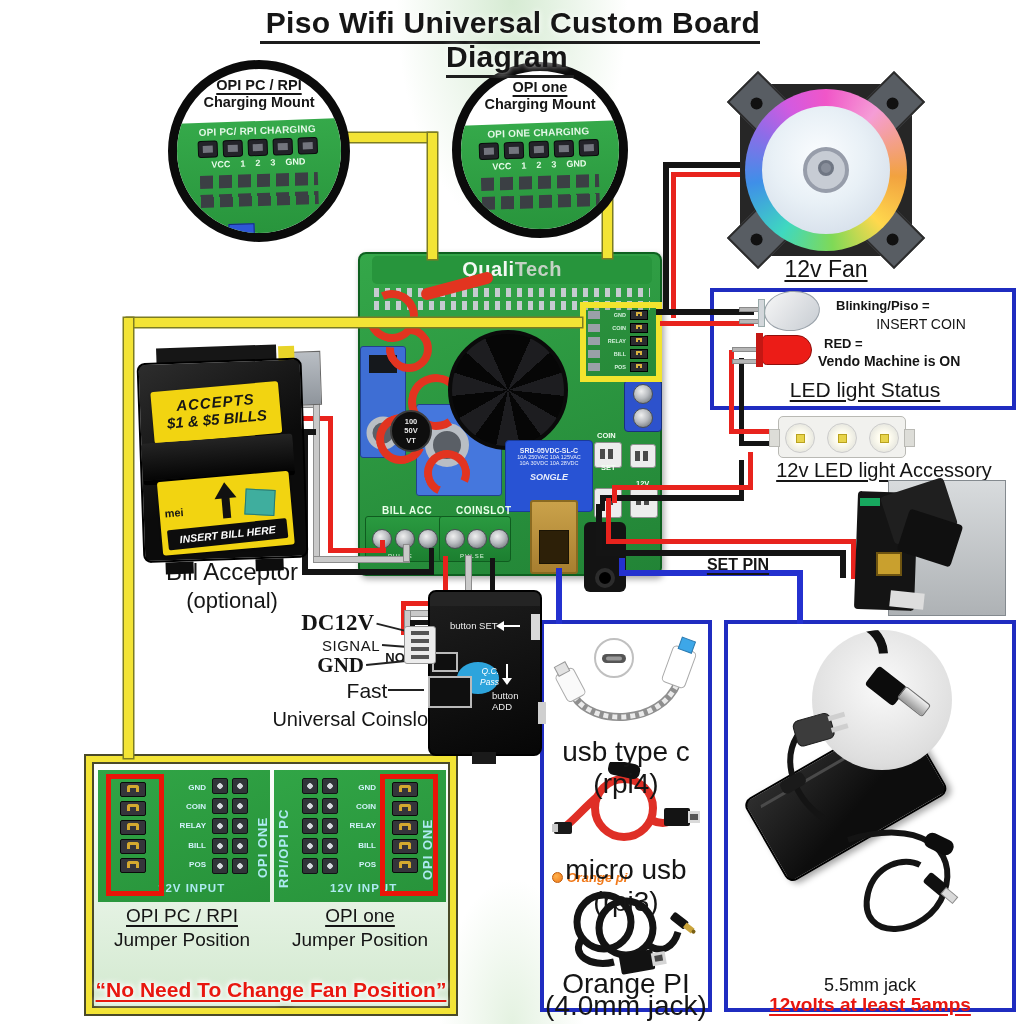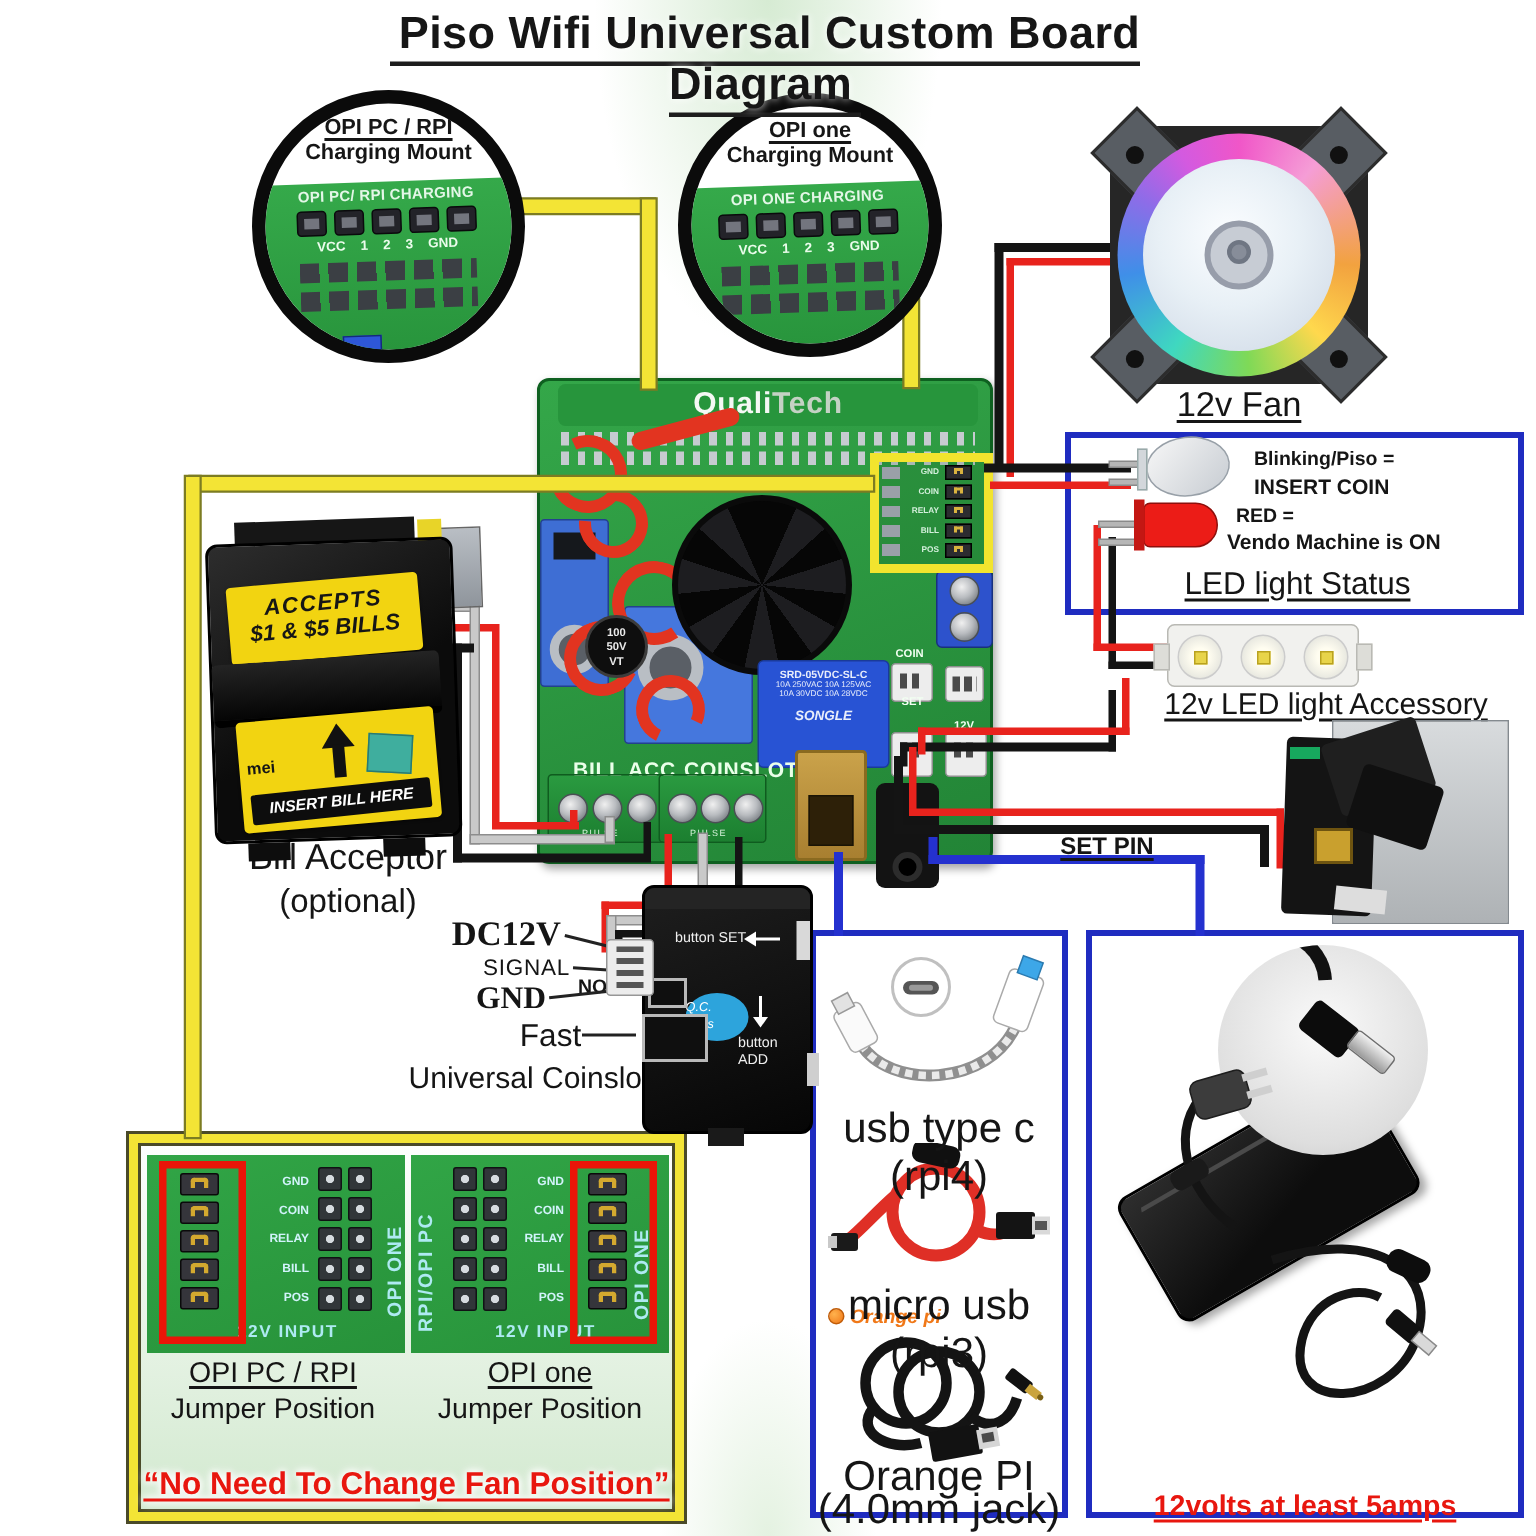--- a/index.html
+++ b/index.html
@@ -84,21 +84,21 @@
 #bterm{position:absolute;left:264px;top:126px;width:38px;height:52px;background:#2d52cc;border:1px solid #19307e;border-radius:4px;z-index:3}
 .wconn{position:absolute;background:#ededed;border:1px solid #8f8f8f;border-radius:3px;z-index:3}
 .wconn i{display:block;margin:6px auto 0;width:16px;height:10px;background:repeating-linear-gradient(90deg,#4a4a4a 0 5px,rgba(0,0,0,0) 5px 8px)}
 .clbl{position:absolute;font-size:7.5px;font-weight:700;color:#f2fff2;z-index:3}
 #usbport{position:absolute;left:170px;top:246px;width:48px;height:74px;border:2px solid #8a6a20;border-radius:3px;
   background:linear-gradient(180deg,#caa24a,#a87f30);z-index:4}
 #usbport i{display:block;margin:28px auto 0;width:30px;height:34px;background:#2d2008;border:1px solid #1b1405}
 #dcjack{position:absolute;left:224px;top:268px;width:42px;height:70px;background:#131313;border-radius:6px;z-index:4}
 #dcjack i{display:block;margin:46px auto 0;width:20px;height:20px;border-radius:50%;background:#000;border:4px solid #2c2c2c}
 .tblock{position:absolute;width:78px;height:46px;background:linear-gradient(180deg,#2a9a40,#1c7f30);border:1px solid #0f5c1f;border-radius:3px;z-index:3}
-.tlbl{position:absolute;font-size:14px;font-weight:700;color:#eaffe9;z-index:3;letter-spacing:.5px}
+.tlbl{position:absolute;font-size:10px;font-weight:700;color:#eaffe9;z-index:3;letter-spacing:.5px}
 .pulse{position:absolute;font-size:6px;color:#d8f4dc;z-index:3;letter-spacing:1px}
 #capc{position:absolute;left:30px;top:156px;width:42px;height:42px;border-radius:50%;background:#0e0e0e;border:2px solid #3c3c3c;z-index:3;color:#e9e9e9;text-align:center;font-size:7.5px;font-weight:700;line-height:1.25;padding-top:5px}
 
 #billgrp{position:absolute;left:132px;top:346px;width:200px;height:230px;z-index:60;transform:rotate(-2deg)}
 #billbody{position:absolute;left:8px;top:14px;width:165px;height:200px;background:linear-gradient(150deg,#2d2d2d,#0b0b0b 55%);border-radius:8px;border:2px solid #000}
 .sticker{position:absolute;background:#f2d411;border-radius:3px;transform:rotate(-3deg);box-shadow:0 1px 2px rgba(0,0,0,.5)}
 #bsticker1{left:22px;top:40px;width:128px;height:52px;text-align:center;font-weight:700;font-style:italic;padding-top:7px}
 #bsticker1 .l1{font-size:15px;letter-spacing:1px}
 #bsticker1 .l2{font-size:15px}
 #bflap{position:absolute;left:10px;top:92px;width:152px;height:42px;background:linear-gradient(#242424,#050505);transform:rotate(-2deg);border-radius:4px;border-bottom:5px solid #000}
@@ -106,21 +106,21 @@
 #meitxt{position:absolute;left:5px;top:26px;font-size:11px;font-weight:700}
 .uparrow{position:absolute;left:56px;top:6px;width:0;height:0;border-left:11px solid transparent;border-right:11px solid transparent;border-bottom:16px solid #111}
 .uparrowstem{position:absolute;left:63px;top:20px;width:8px;height:22px;background:#111}
 #tealnote{position:absolute;left:86px;top:16px;width:30px;height:26px;background:#3fae9e;border:1px solid #2a7a70;transform:rotate(8deg)}
 #insertbanner{position:absolute;left:6px;top:48px;width:120px;height:20px;background:#0d0d0d;border-radius:2px;color:#fff;
   font-size:10.5px;font-weight:700;font-style:italic;text-align:center;line-height:20px;transform:rotate(-1deg)}
 .graypl{position:absolute;left:158px;top:8px;width:34px;height:54px;background:linear-gradient(#b9bec4,#8f959c);border:1px solid #666}
 
 #ucs{position:absolute;left:428px;top:590px;width:114px;height:166px;background:linear-gradient(160deg,#1e1e1e,#060606);border-radius:8px;border:2px solid #000;z-index:60}
 #ucs .btxt{position:absolute;color:#eee;font-size:9.5px}
-#qcoval{position:absolute;left:27px;top:70px;width:42px;height:32px;background:#2da4dc;border-radius:50%;color:#fff;font-size:8.5px;font-style:italic;text-align:left;padding-top:4px;line-height:1.3}
+#qcoval{position:absolute;left:27px;top:70px;width:42px;height:32px;background:#2da4dc;border-radius:50%;color:#fff;font-size:8.5px;font-style:italic;text-align:right;padding-top:4px;line-height:1.3}
 .port{position:absolute;border:2px solid #b9b9b9;background:#0f0f0f}
 #wconn4{position:absolute;left:404px;top:626px;width:32px;height:38px;background:#ececec;border:1px solid #979797;border-radius:3px;z-index:62}
 #wconn4 i{display:block;margin:4px auto 0;width:18px;height:30px;background:repeating-linear-gradient(180deg,#555 0 4px,rgba(0,0,0,0) 4px 8px)}
 .serifb{font-family:"Liberation Serif",serif;font-weight:700}
 
 #ledclear{position:absolute;left:764px;top:291px;width:56px;height:40px;border-radius:50%;transform:rotate(-6deg);
   background:linear-gradient(135deg,#f7f7f7,#c7ccd2);border:1px solid #98a0a8;z-index:62}
 #ledclearflange{position:absolute;left:758px;top:299px;width:7px;height:28px;background:#d3d7db;border:1px solid #9aa;z-index:62}
 #ledred{position:absolute;left:762px;top:335px;width:50px;height:30px;border-radius:5px 16px 16px 5px;background:#ec1c17;border:1px solid #8e0f0c;z-index:62}
 #ledredflange{position:absolute;left:756px;top:333px;width:7px;height:34px;background:#c41713;z-index:62}
@@ -307,21 +307,21 @@
       </div>
   </div>
   <div class="cap" style="left:760px;top:256px;width:132px;font-size:23px"><span class="u">12v Fan</span></div>
 
   <div class="bluebox" style="left:710px;top:288px;width:306px;height:122px"></div>
   <div id="ledclear"></div>
   <div id="ledclearflange"></div>
   <div class="lead" style="left:740px;top:308px;width:22px;height:3px"></div>
   <div class="lead" style="left:740px;top:320px;width:22px;height:3px"></div>
   <div class="cap" style="left:836px;top:298px;width:170px;text-align:left;font-size:13px;font-weight:700"><span>Blinking/Piso =</span></div>
-  <div class="cap" style="left:836px;top:316px;width:170px;text-align:left;font-size:14px;font-weight:700"><span>INSERT COIN</span></div>
+  <div class="cap" style="left:836px;top:316px;width:170px;text-align:center;font-size:14px;font-weight:400"><span>INSERT COIN</span></div>
   <div id="ledred"></div>
   <div id="ledredflange"></div>
   <div class="lead" style="left:733px;top:348px;width:26px;height:3px"></div>
   <div class="lead" style="left:733px;top:360px;width:26px;height:3px"></div>
   <div class="cap" style="left:824px;top:336px;width:160px;text-align:left;font-size:13px;font-weight:700"><span>RED =</span></div>
   <div class="cap" style="left:818px;top:353px;width:190px;text-align:left;font-size:14px;font-weight:700"><span>Vendo Machine is ON</span></div>
   <div class="cap" style="left:758px;top:378px;width:214px;font-size:21px"><span class="u">LED light Status</span></div>
 
   <div id="ledmod">
     <div class="modtab" style="left:-10px"></div>
@@ -689,15 +689,16 @@
       </g>
     <path d="M120,152 C190,130 232,160 216,205 C200,250 128,256 140,205 C147,177 176,168 192,177" stroke="#141414" stroke-width="6" fill="none"></path>
     <g transform="rotate(25 211 156)">
         <rect x="196" y="148" width="30" height="16" rx="7" fill="#0d0d0d"></rect>
       </g>
     <g transform="rotate(40 210 200)">
         <rect x="194" y="192" width="24" height="13" rx="3" fill="#101010"></rect>
         <rect x="216" y="194.5" width="15" height="8" fill="#d9d9d9" stroke="#8a8a8a"></rect>
       </g>
   </svg>
+  <div class="cap lbl18" style="left:728px;top:975px;width:284px"><span>5.5mm jack</span></div>
   <div class="cap" style="left:728px;top:994px;width:284px;font-size:19px;font-weight:700;color:#e8170f"><span class="u">12volts at least 5amps</span></div>
 
 </div>
 
 </body></html>

